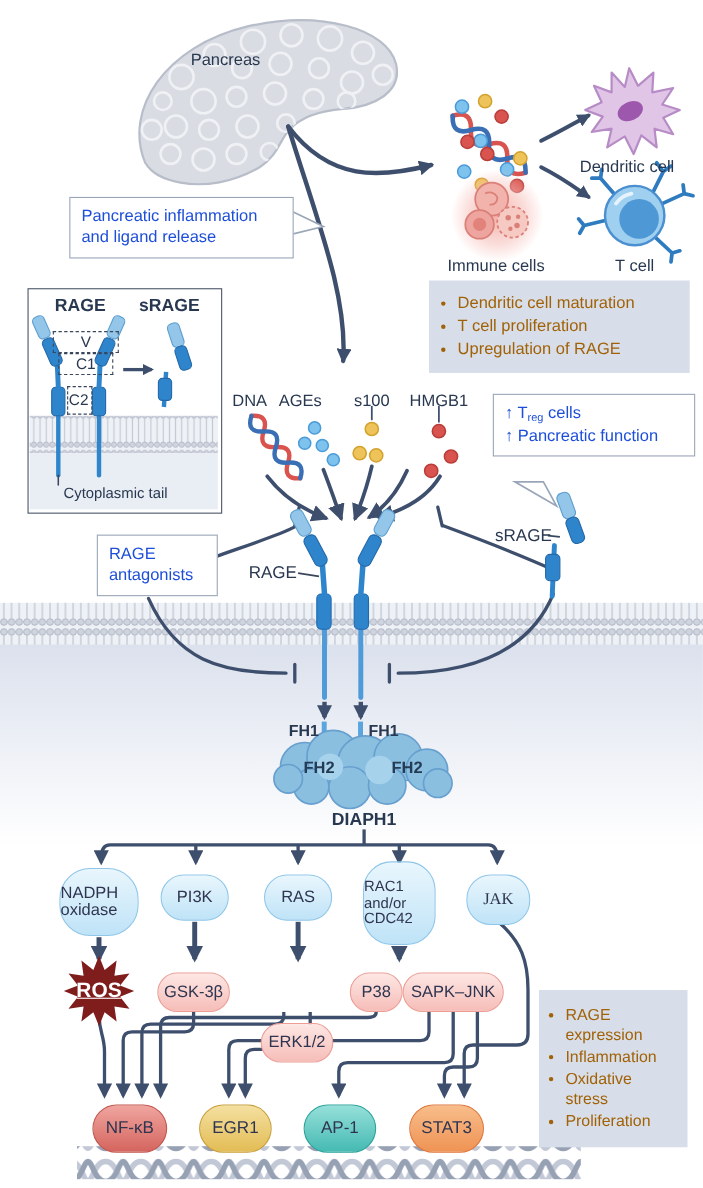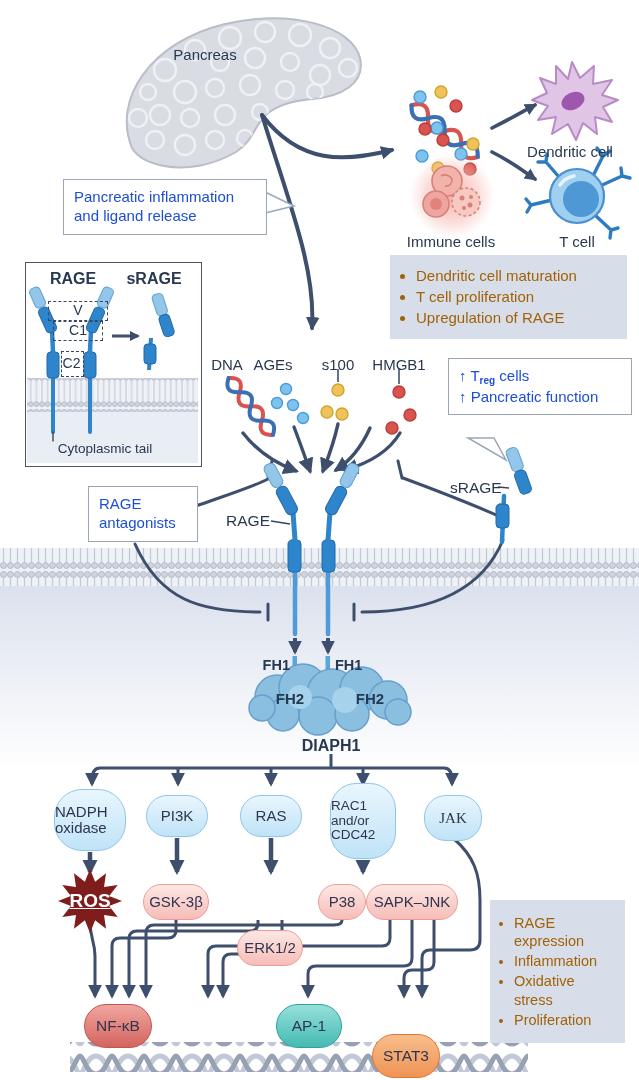--- a/index.html
+++ b/index.html
@@ -15,27 +15,27 @@
   .graybox ul{margin:0;padding:10px 10px 10px 26px;}
   .graybox li{margin:2px 0;line-height:1.25;}
   .inset{position:absolute;left:25px;top:262px;width:175px;height:203px;border:1.6px solid #4a5568;background:transparent;}
   .pill{position:absolute;display:flex;align-items:center;justify-content:center;text-align:left;
         font-size:15px;line-height:1.1;color:#2f3550;box-sizing:border-box;}
   .pill.blue{background:linear-gradient(#e9f6fd,#bfe3f7);border:1.6px solid #8fc6e9;border-radius:22px;}
   .pill.pink{background:linear-gradient(#fde7e4,#f6bdb8);border:1.6px solid #ec9d96;border-radius:18px;}
   .pill.red{background:linear-gradient(#f0a59f,#d4655e);border:1.6px solid #c2554e;border-radius:24px;}
   .pill.yellow{background:linear-gradient(#f4e0a0,#e3bc55);border:1.6px solid #c79f3a;border-radius:24px;}
   .pill.teal{background:linear-gradient(#96e0da,#45bab2);border:1.6px solid #2ba39a;border-radius:24px;}
-  .pill.orange{background:linear-gradient(#f9cródo,#ef9354);border:1.6px solid #e0763a;border-radius:24px;margin-top:30px;}
+  .pill.orange{background:linear-gradient(#f9cródo,#ef9354);border:1.6px solid #e0763a;border-radius:24px;}
   .pill.orange{background:linear-gradient(#f9c austere,#ef9354);}
   .pill.orange{background:linear-gradient(#f8bd8b,#ef9354);border:1.6px solid #e0763a;border-radius:24px;}
   .ros{position:absolute;left:58px;top:869px;width:64px;height:64px;background:#7f1d1d;color:#fff;
        font-weight:bold;font-size:19px;display:flex;align-items:center;justify-content:center;
        clip-path:polygon(100% 50%,79.9% 58%,93.3% 75%,71.9% 71.9%,75% 93.3%,58% 79.9%,50% 100%,42% 79.9%,25% 93.3%,28.1% 71.9%,6.7% 75%,20.1% 58%,0% 50%,20.1% 42%,6.7% 25%,28.1% 28.1%,25% 6.7%,42% 20.1%,50% 0%,58% 20.1%,75% 6.7%,71.9% 28.1%,93.3% 25%,79.9% 42%);text-decoration:underline;}
-  .sub{font-size:10px;vertical-align:-3px;font-weight:bold;}
+  .sub{font-size:10px;vertical-align:-3px;}
   .dash{position:absolute;border:1.6px dashed #3a465c;background:transparent;}
 </style>
 </head>
 <body>
 
 <div class="canvas">
 
 <svg class="layer" viewBox="0 0 639 1080">
   <defs>
     <marker id="ah" viewBox="0 0 10 10" refX="8" refY="5" markerWidth="4.6" markerHeight="4.6" orient="auto-start-reverse">
@@ -398,20 +398,21 @@
 <div class="pill blue" style="left:330px;top:783px;width:66px;height:76px;border-radius:26px;font-size:13.5px;">RAC1 and/or CDC42</div>
 <div class="pill blue" style="left:424px;top:795px;width:58px;height:46px;font-family:Liberation Serif, serif;">JAK</div>
 
 <div class="ros">ROS</div>
 <div class="pill pink" style="left:143px;top:884px;width:66px;height:36px;">GSK-3β</div>
 <div class="pill pink" style="left:237px;top:884px;width:66px;height:36px;margin-top:46px;">ERK1/2</div>
 <div class="pill pink" style="left:318px;top:884px;width:48px;height:36px;">P38</div>
 <div class="pill pink" style="left:366px;top:884px;width:92px;height:36px;">SAPK–JNK</div>
 
 <div class="pill red" style="left:84px;top:1004px;width:68px;height:44px;font-size:15.5px;">NF-κB</div>
+<div class="pill yellow" style="left:181px;top:1004px;width:66px;height:44px;font-size:15.5px;">EGR1</div>
 <div class="pill teal" style="left:276px;top:1004px;width:66px;height:44px;font-size:15.5px;">AP-1</div>
 <div class="pill orange" style="left:372px;top:1004px;width:68px;height:44px;font-size:15.5px;">STAT3</div>
 
 <div class="graybox" style="left:490px;top:900px;width:135px;font-size:14.5px;">
   <ul style="padding:12px 8px 12px 24px;">
     <li>RAGE expression</li>
     <li>Inflammation</li>
     <li>Oxidative stress</li>
     <li>Proliferation</li>
   </ul>

